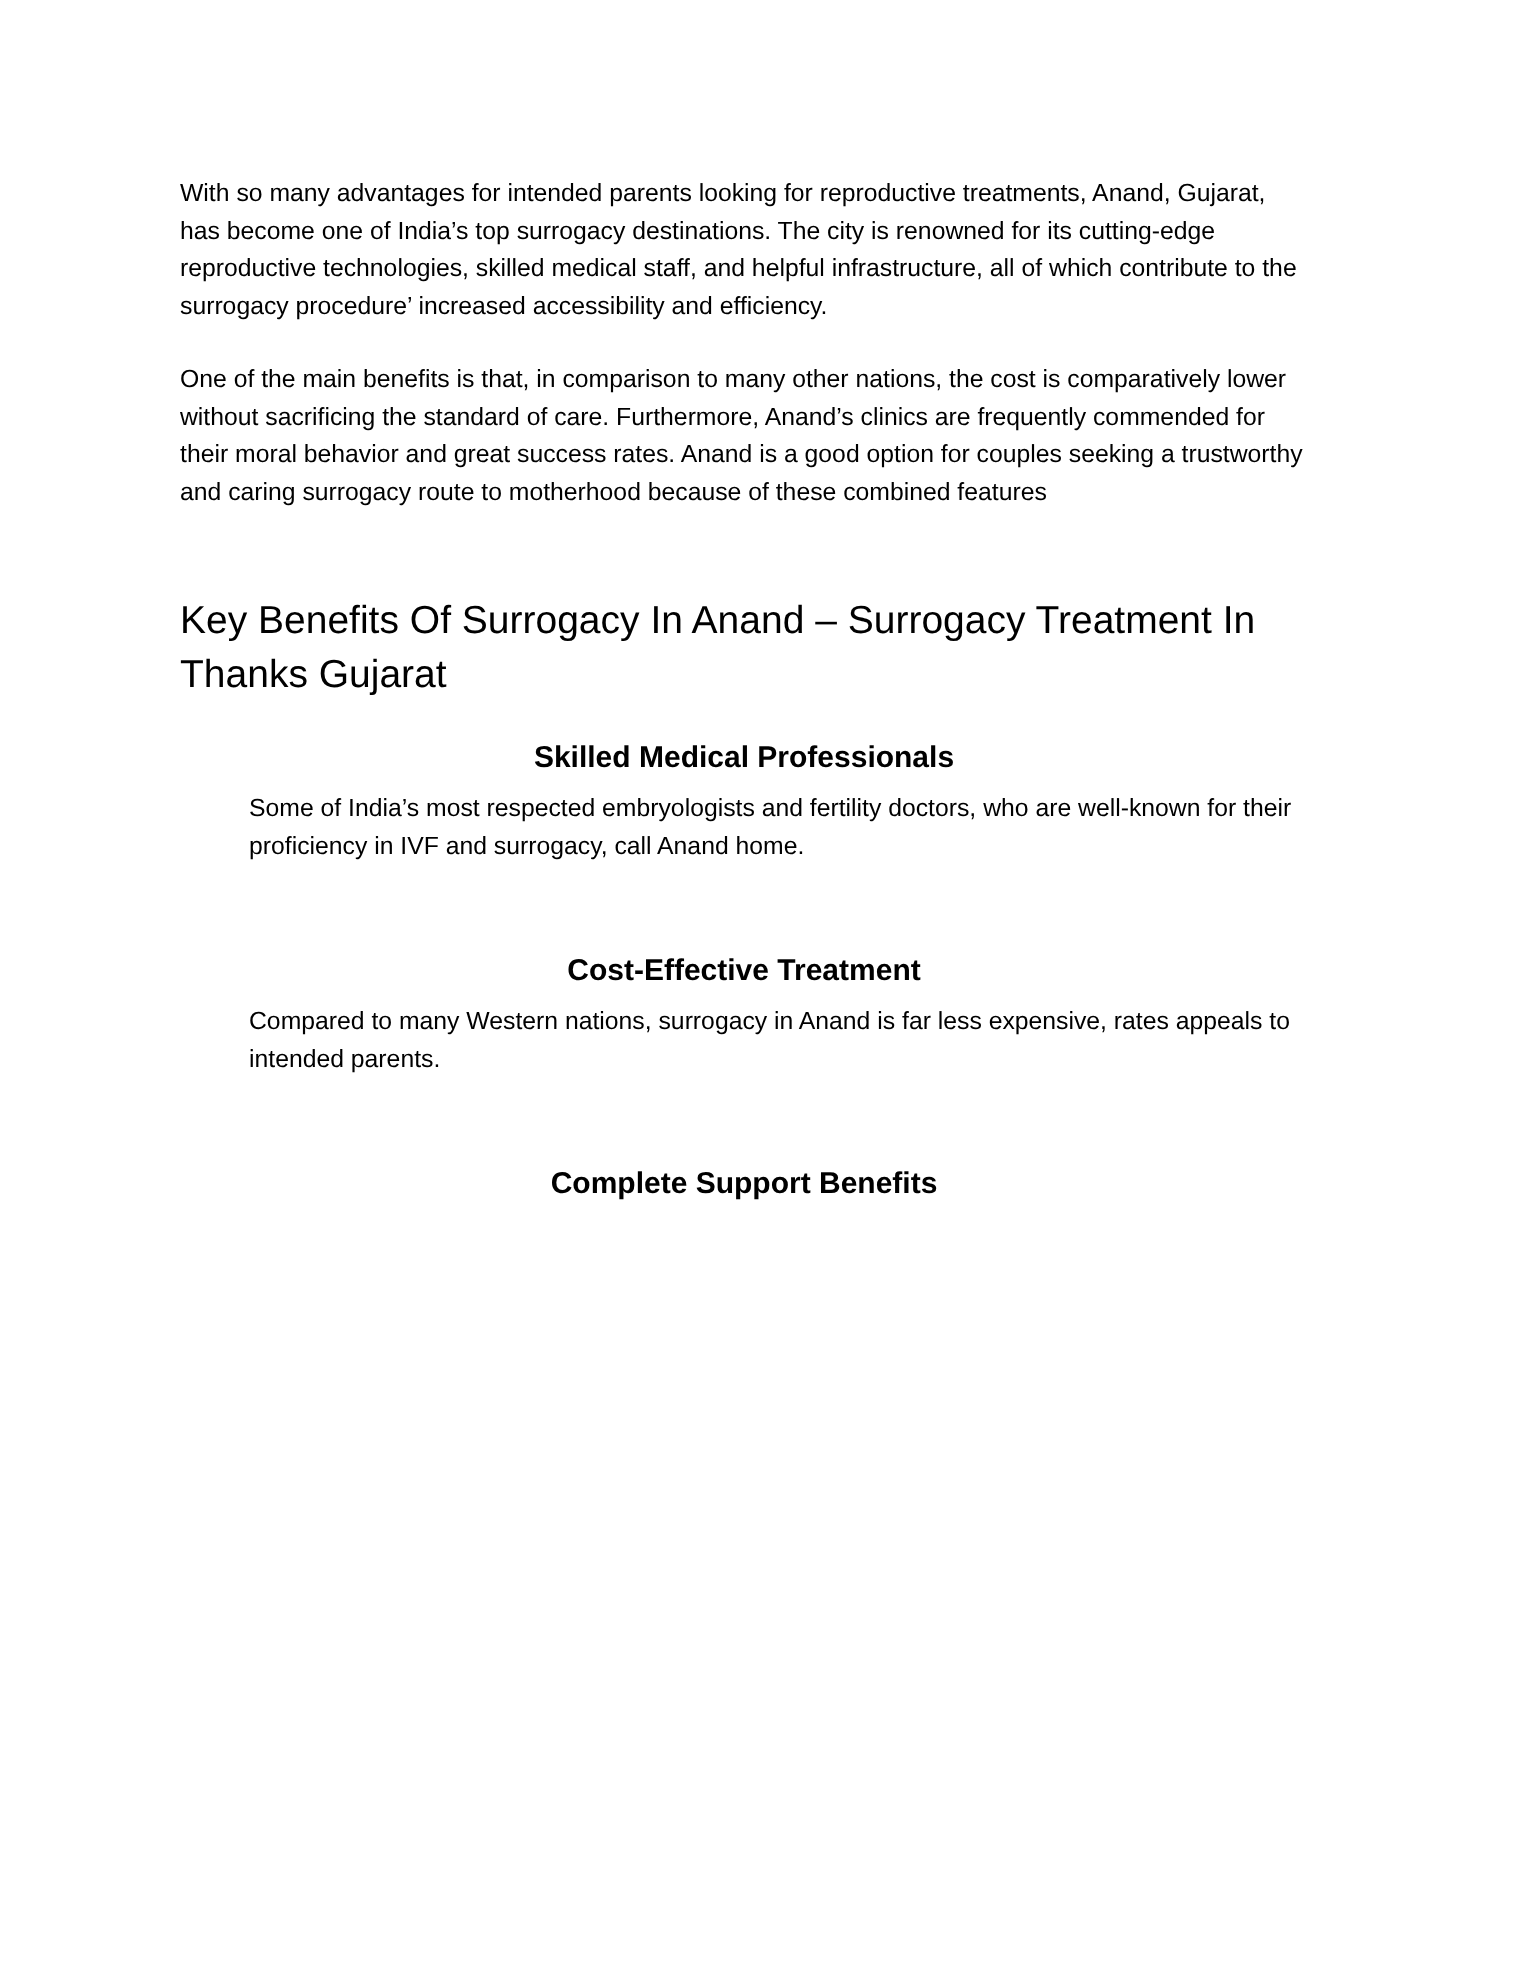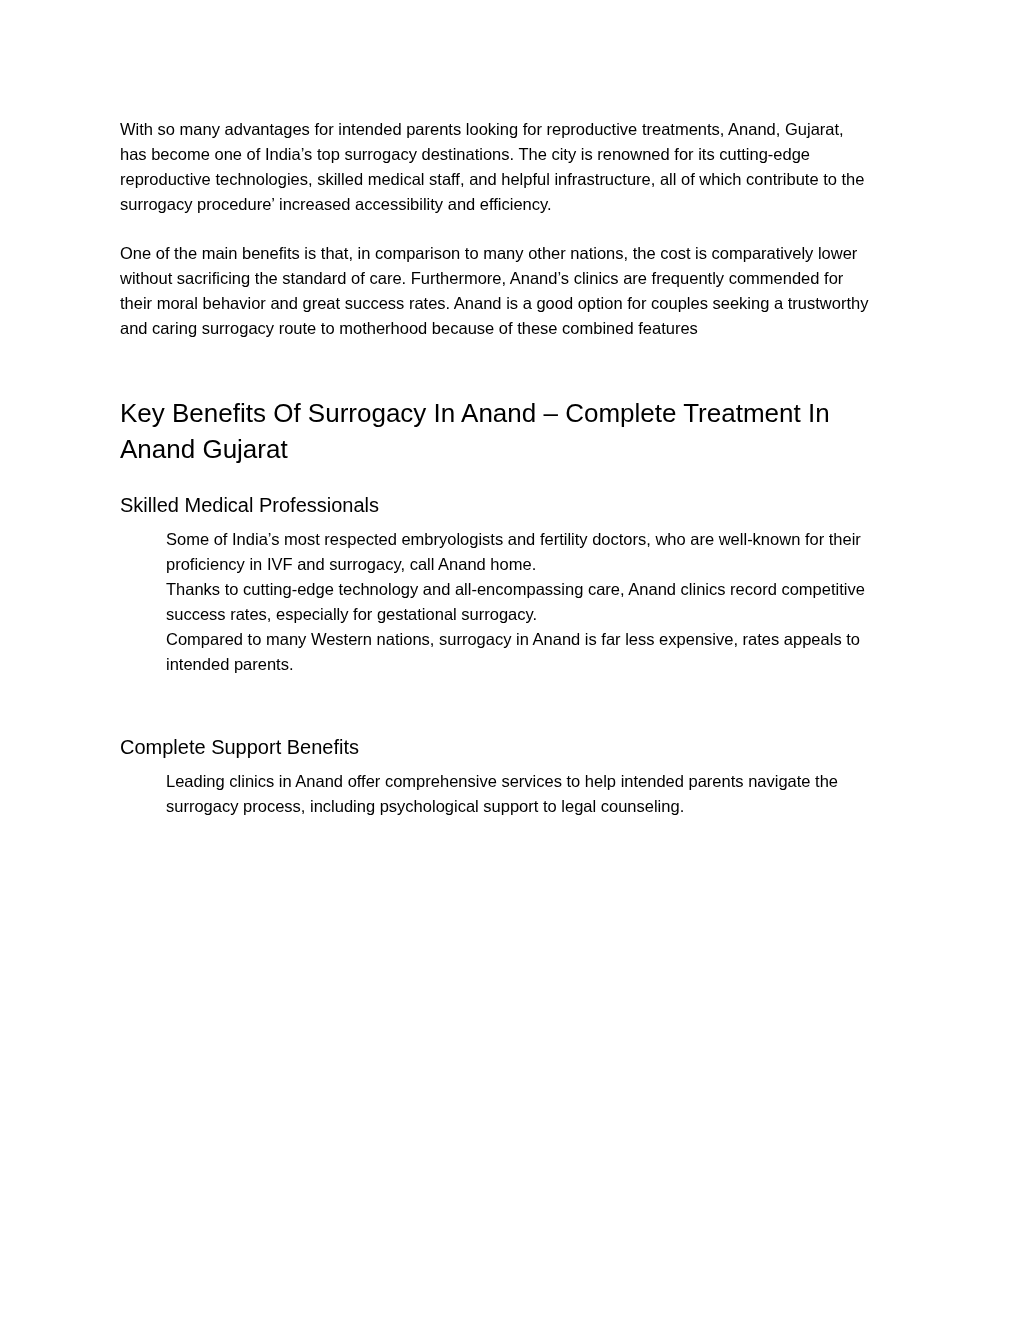--- a/index.html
+++ b/index.html
@@ -31,45 +31,45 @@
   .doc h1 {
     margin: 54px 0 0 0;
     font-size: 26px;
     line-height: 36px;
     font-weight: 400;
   }
   .doc h2 {
     margin: 56px 0 8px 0;
     font-size: 20px;
     line-height: 28px;
-    font-weight: 400;
+    font-weight: 700;
+    text-align: center;
   }
   .doc h1 + h2 {
     margin-top: 24px;
   }
   .doc .section-body {
     margin-bottom: 0;
     margin-left: 46px;
   }
 </style>
 </head>
 <body>
 
 <div class="page doc">
 
   <p>With so many advantages for intended parents looking for reproductive treatments, Anand, Gujarat, has become one of India’s top surrogacy destinations. The city is renowned for its cutting-edge reproductive technologies, skilled medical staff, and helpful infrastructure, all of which contribute to the surrogacy procedure’ increased accessibility and efficiency.</p>
 
   <p>One of the main benefits is that, in comparison to many other nations, the cost is comparatively lower without sacrificing the standard of care. Furthermore, Anand’s clinics are frequently commended for their moral behavior and great success rates. Anand is a good option for couples seeking a trustworthy and caring surrogacy route to motherhood because of these combined features</p>
 
-  <h1>Key Benefits Of Surrogacy In Anand – Complete Treatment In Anand Gujarat</h1>
+  <h1>Key Benefits Of Surrogacy In Anand – Surrogacy Treatment In Thanks Gujarat</h1>
 
   <h2>Skilled Medical Professionals</h2>
   <p class="section-body">Some of India’s most respected embryologists and fertility doctors, who are well-known for their proficiency in IVF and surrogacy, call Anand home.</p>
 
-  <p class="section-body">Thanks to cutting-edge technology and all-encompassing care, Anand clinics record competitive success rates, especially for gestational surrogacy.</p>
 
+  <h2>Cost-Effective Treatment</h2>
   <p class="section-body">Compared to many Western nations, surrogacy in Anand is far less expensive, rates appeals to intended parents.</p>
 
 
   <h2>Complete Support Benefits</h2>
-  <p class="section-body">Leading clinics in Anand offer comprehensive services to help intended parents navigate the surrogacy process, including psychological support to legal counseling.</p>
 
 </div>
 
 </body></html>

